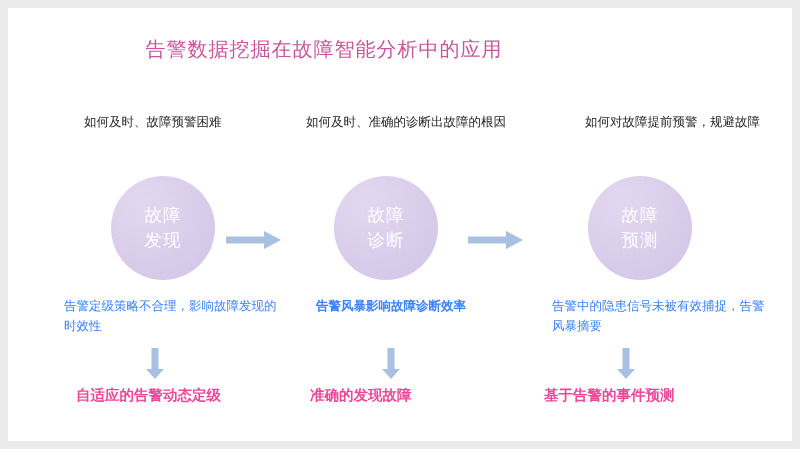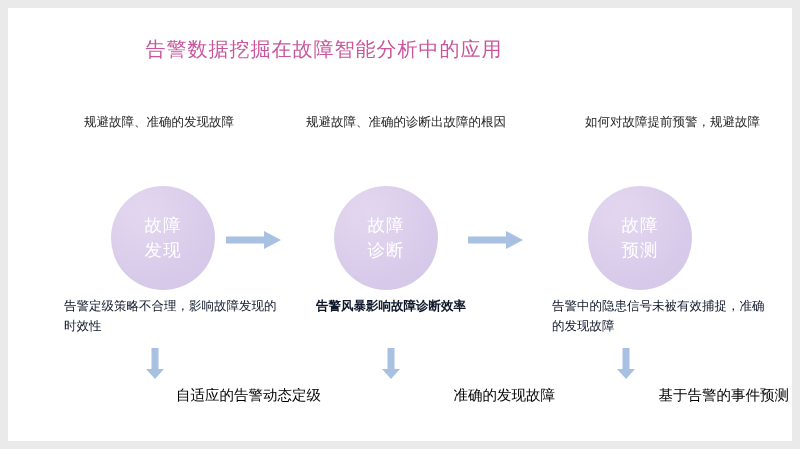--- a/index.html
+++ b/index.html
@@ -55,21 +55,21 @@
     line-height: 1.55;
     color: #262626;
     text-align: left;
   }
   #col-1 .question { left: 30px; width: 200px; }
   #col-2 .question { left: 42px; width: 200px; text-align: right; }
 
   
   .circle {
     position: absolute;
-    top: 178px;
+    top: 168px;
     left: 75px;
     width: 104px;
     height: 104px;
     border-radius: 50%;
     background: radial-gradient(circle at 32% 26%, #e3d7ef 0%, #dbcfec 42%, #d2c4e6 100%);
     display: flex;
     flex-direction: column;
     align-items: center;
     justify-content: center;
   }
@@ -93,21 +93,21 @@
   #h-arrow-1 { left: 460px; }
 
   
   .problem {
     position: absolute;
     top: 288px;
     left: 28px;
     width: 215px;
     font-size: 12.5px;
     line-height: 1.6;
-    color: #0f172a;
+    color: #3b82f6;
     text-align: left;
   }
   #col-1 .problem { left: 40px; width: 200px; font-weight: bold; }
   #col-2 .problem { left: 34px; width: 215px; }
 
   
   .d-arrow {
     position: absolute;
     top: 340px;
     width: 20px;
@@ -117,38 +117,38 @@
   #d-arrow-1 { left: 105px; }
   #d-arrow-2 { left: 98px; }
 
   
   .solution {
     position: absolute;
     top: 378px;
     left: 0;
     width: 245px;
     font-size: 14.5px;
-    font-weight: normal;
-    color: #000000;
-    text-align: right;
+    font-weight: bold;
+    color: #ec4899;
+    text-align: left;
     white-space: nowrap;
   }
   #col-0 .solution { left: 40px; }
   #col-1 .solution { left: 34px; }
   #col-2 .solution { left: 26px; }
 </style>
 </head>
 <body>
 
 <div id="slide">
 
   <div id="title">告警数据挖掘在故障智能分析中的应用</div>
 
   <div class="col" id="col-0">
-    <div class="question">规避故障、准确的发现故障</div>
+    <div class="question">如何及时、故障预警困难</div>
 
     <div class="circle">
       <span class="circle-line">故障</span>
       <span class="circle-line">发现</span>
     </div>
 
     <div class="problem">告警定级策略不合理，影响故障发现的时效性</div>
 
     <div class="d-arrow" id="d-arrow-0">
       <svg width="20" height="32" viewBox="0 0 20 32" xmlns="http://www.w3.org/2000/svg">
@@ -159,21 +159,21 @@
     <div class="solution">自适应的告警动态定级</div>
   </div>
 
   <div class="h-arrow" id="h-arrow-0">
     <svg width="56" height="20" viewBox="0 0 56 20" xmlns="http://www.w3.org/2000/svg">
       <polygon points="0,6.5 38,6.5 38,1 55,10 38,19 38,13.5 0,13.5" fill="#a8c0e2"></polygon>
     </svg>
   </div>
 
   <div class="col" id="col-1">
-    <div class="question">规避故障、准确的诊断出故障的根因</div>
+    <div class="question">如何及时、准确的诊断出故障的根因</div>
 
     <div class="circle">
       <span class="circle-line">故障</span>
       <span class="circle-line">诊断</span>
     </div>
 
     <div class="problem">告警风暴影响故障诊断效率</div>
 
     <div class="d-arrow" id="d-arrow-1">
       <svg width="20" height="32" viewBox="0 0 20 32" xmlns="http://www.w3.org/2000/svg">
@@ -191,21 +191,21 @@
   </div>
 
   <div class="col" id="col-2">
     <div class="question">如何对故障提前预警，规避故障</div>
 
     <div class="circle">
       <span class="circle-line">故障</span>
       <span class="circle-line">预测</span>
     </div>
 
-    <div class="problem">告警中的隐患信号未被有效捕捉，准确的发现故障</div>
+    <div class="problem">告警中的隐患信号未被有效捕捉，告警风暴摘要</div>
 
     <div class="d-arrow" id="d-arrow-2">
       <svg width="20" height="32" viewBox="0 0 20 32" xmlns="http://www.w3.org/2000/svg">
         <polygon points="6.5,0 13.5,0 13.5,21 19,21 10,31 1,21 6.5,21" fill="#a8c0e2"></polygon>
       </svg>
     </div>
 
     <div class="solution">基于告警的事件预测</div>
   </div>
 

